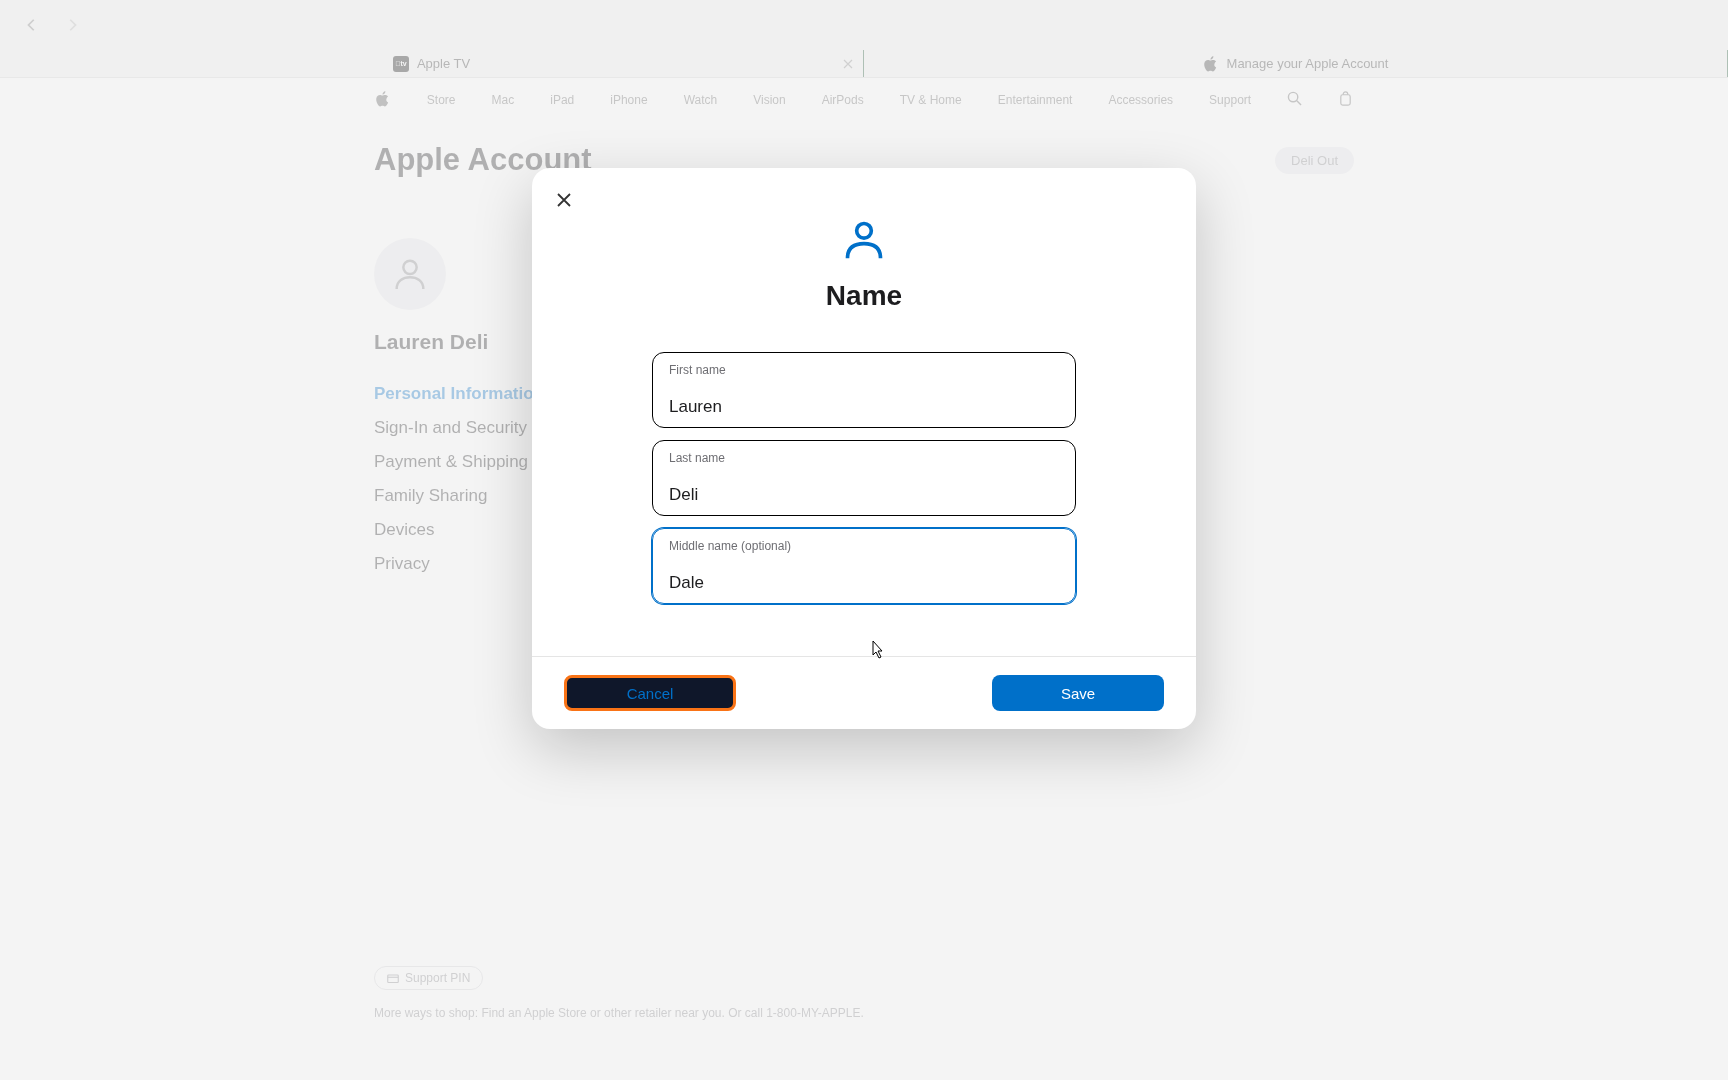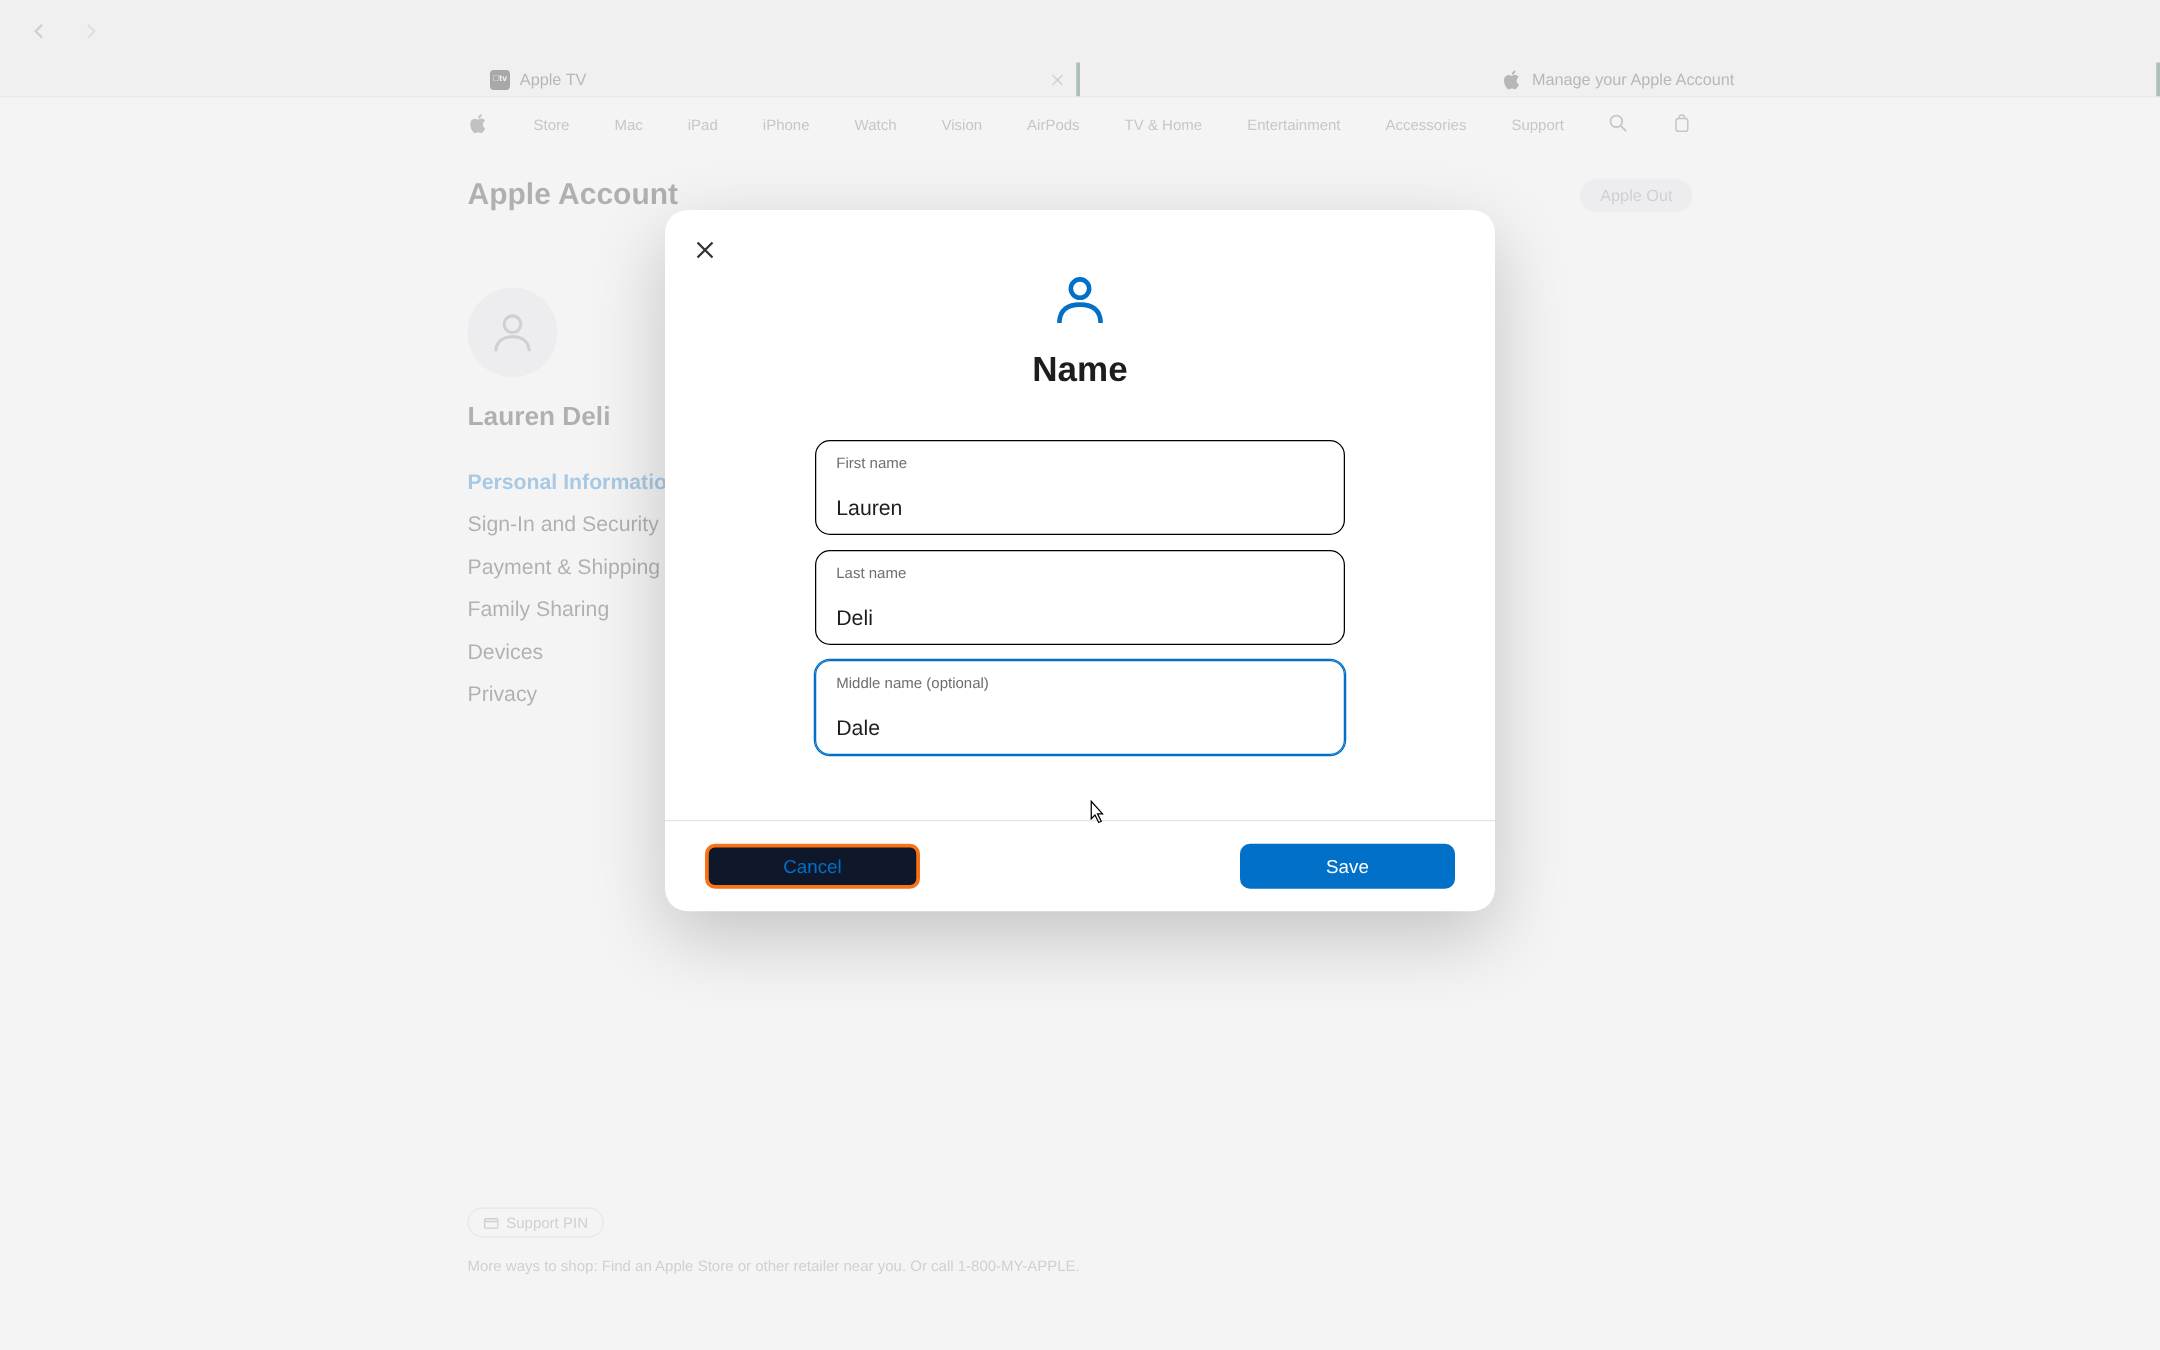--- a/index.html
+++ b/index.html
@@ -41,21 +41,21 @@
       border-bottom: 1px solid #d8d8d8;
     }
     .tab {
       flex: 1;
       display: flex;
       align-items: center;
       justify-content: center;
       gap: 8px;
       font-size: 13px;
       color: #333;
-      border-right: 3px solid #14532d;
+      border-right: 1px solid #14532d;
       position: relative;
       padding: 0 20px;
     }
     .tab-close {
       position: absolute;
       right: 10px;
       color: #888;
       font-size: 14px;
       cursor: pointer;
     }
@@ -93,21 +93,21 @@
     }
     .account-header {
       max-width: 980px;
       margin: 0 auto;
       padding: 20px 0;
       display: flex;
       justify-content: space-between;
       align-items: center;
     }
     .account-title {
-      font-size: 24px;
+      font-size: 31px;
       font-weight: 600;
       color: #1d1d1f;
     }
     .signout-btn {
       background: #e8e8ed;
       border-radius: 20px;
       padding: 6px 16px;
       font-size: 13px;
       color: #86868b;
       cursor: pointer;
@@ -352,21 +352,21 @@
     <span class="global-nav-item">
       <svg width="15" height="15" viewBox="0 0 16 16" fill="none" stroke="currentColor" stroke-width="1.3">
           <rect x="3" y="4" width="10" height="11" rx="2"></rect>
           <path d="M5.5 4 C5.5 2 6.5 1 8 1 C9.5 1 10.5 2 10.5 4"></path>
         </svg>
     </span>
   </div>
 
   <div class="account-header">
     <div class="account-title">Apple Account</div>
-    <div class="signout-btn">Apple Out</div>
+    <div class="signout-btn">Deli Out</div>
   </div>
 
   <div class="account-body">
     <div class="sidebar">
       <div class="sidebar-avatar">
         <svg width="40" height="40" viewBox="0 0 24 24" fill="none" stroke="currentColor" stroke-width="1.5">
             <circle cx="12" cy="8" r="4"></circle>
             <path d="M4 21 C4 16 8 14 12 14 C16 14 20 16 20 21"></path>
           </svg>
       </div>

